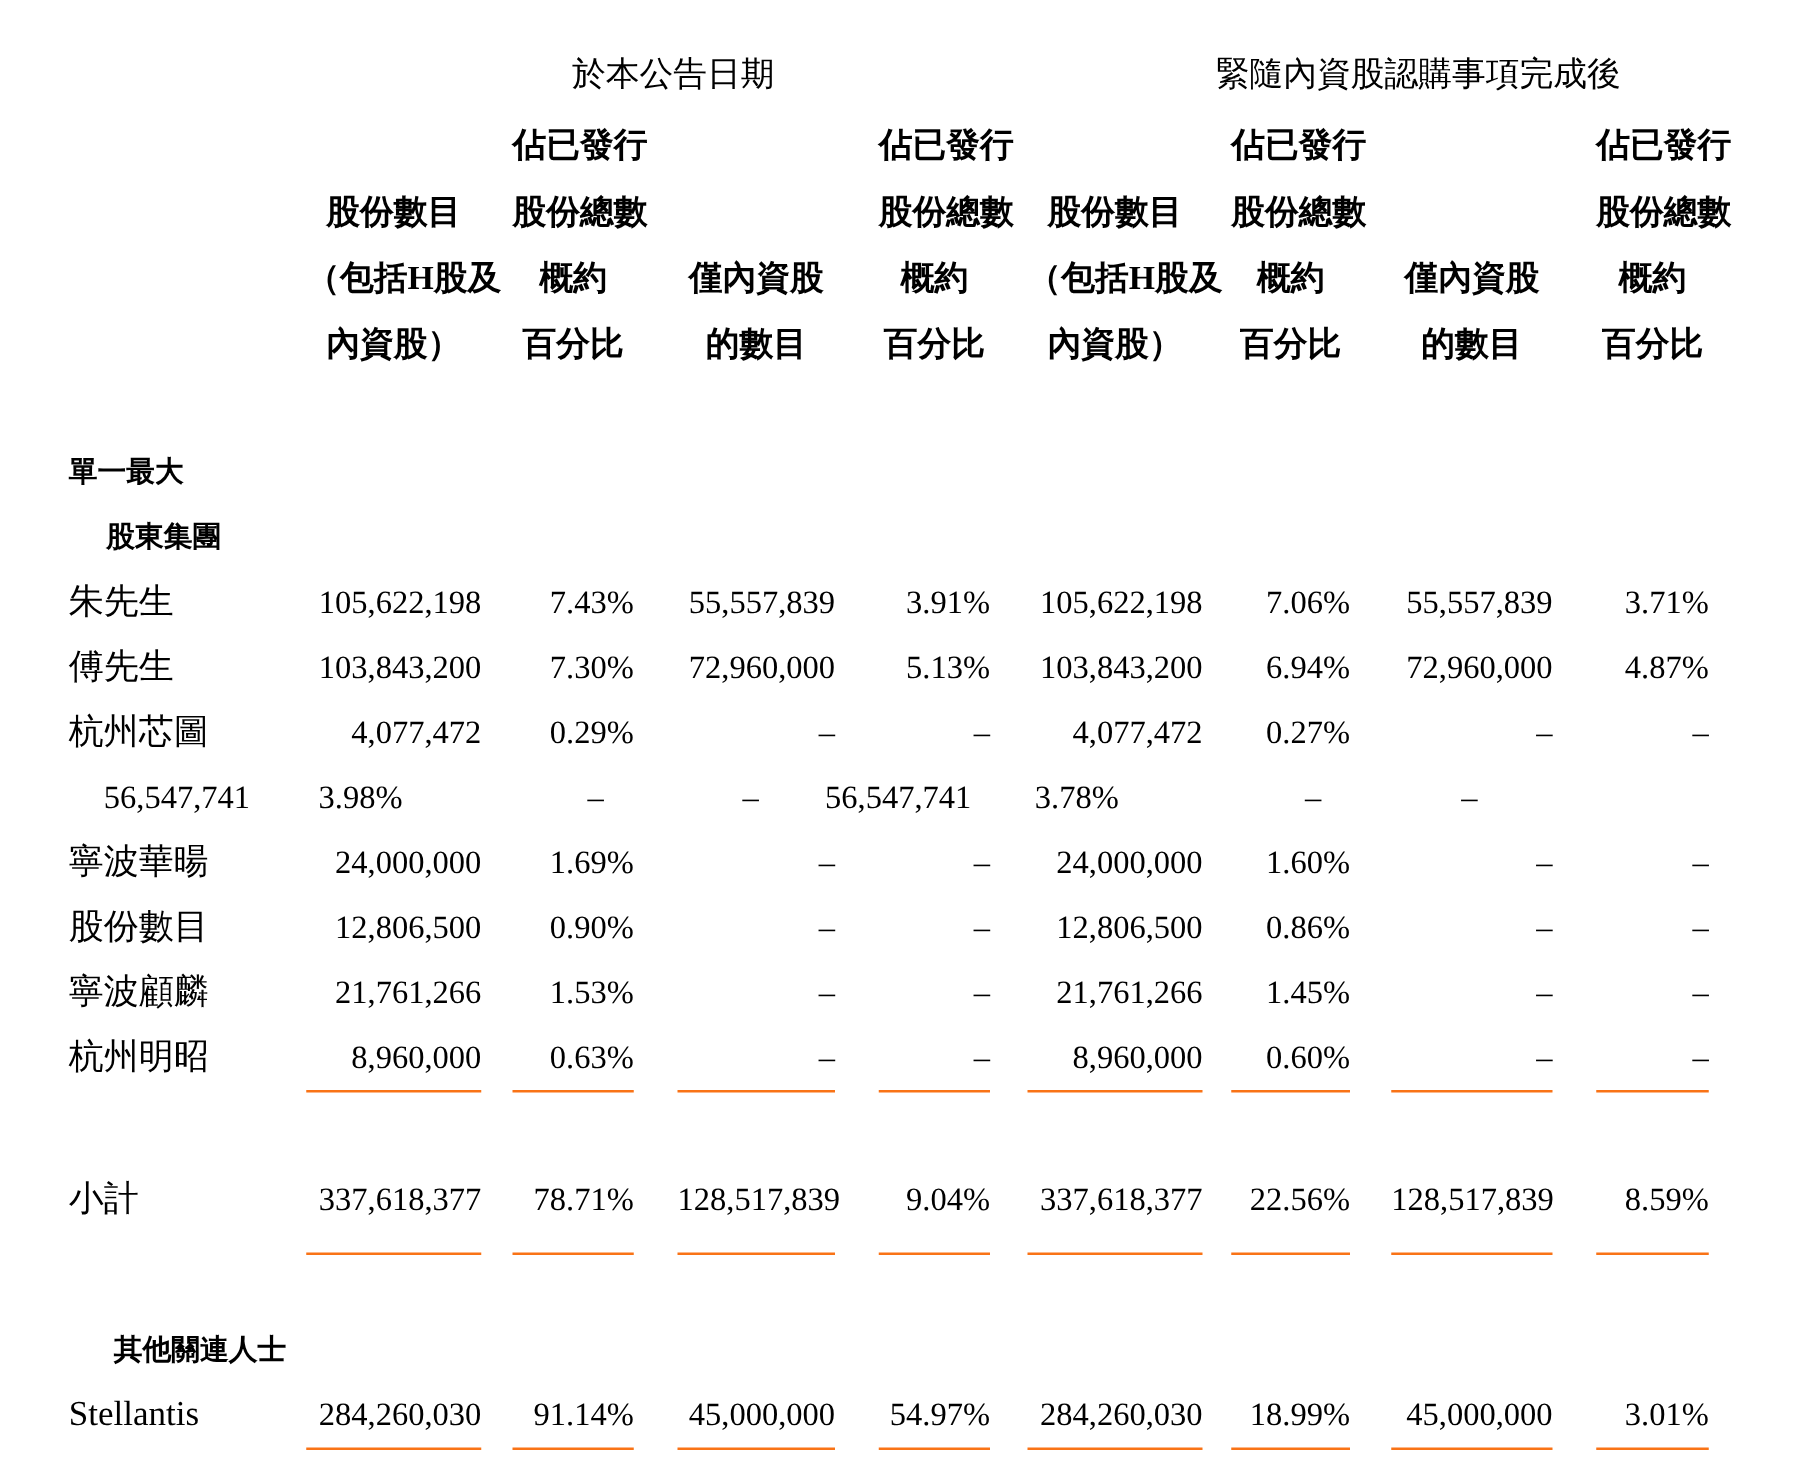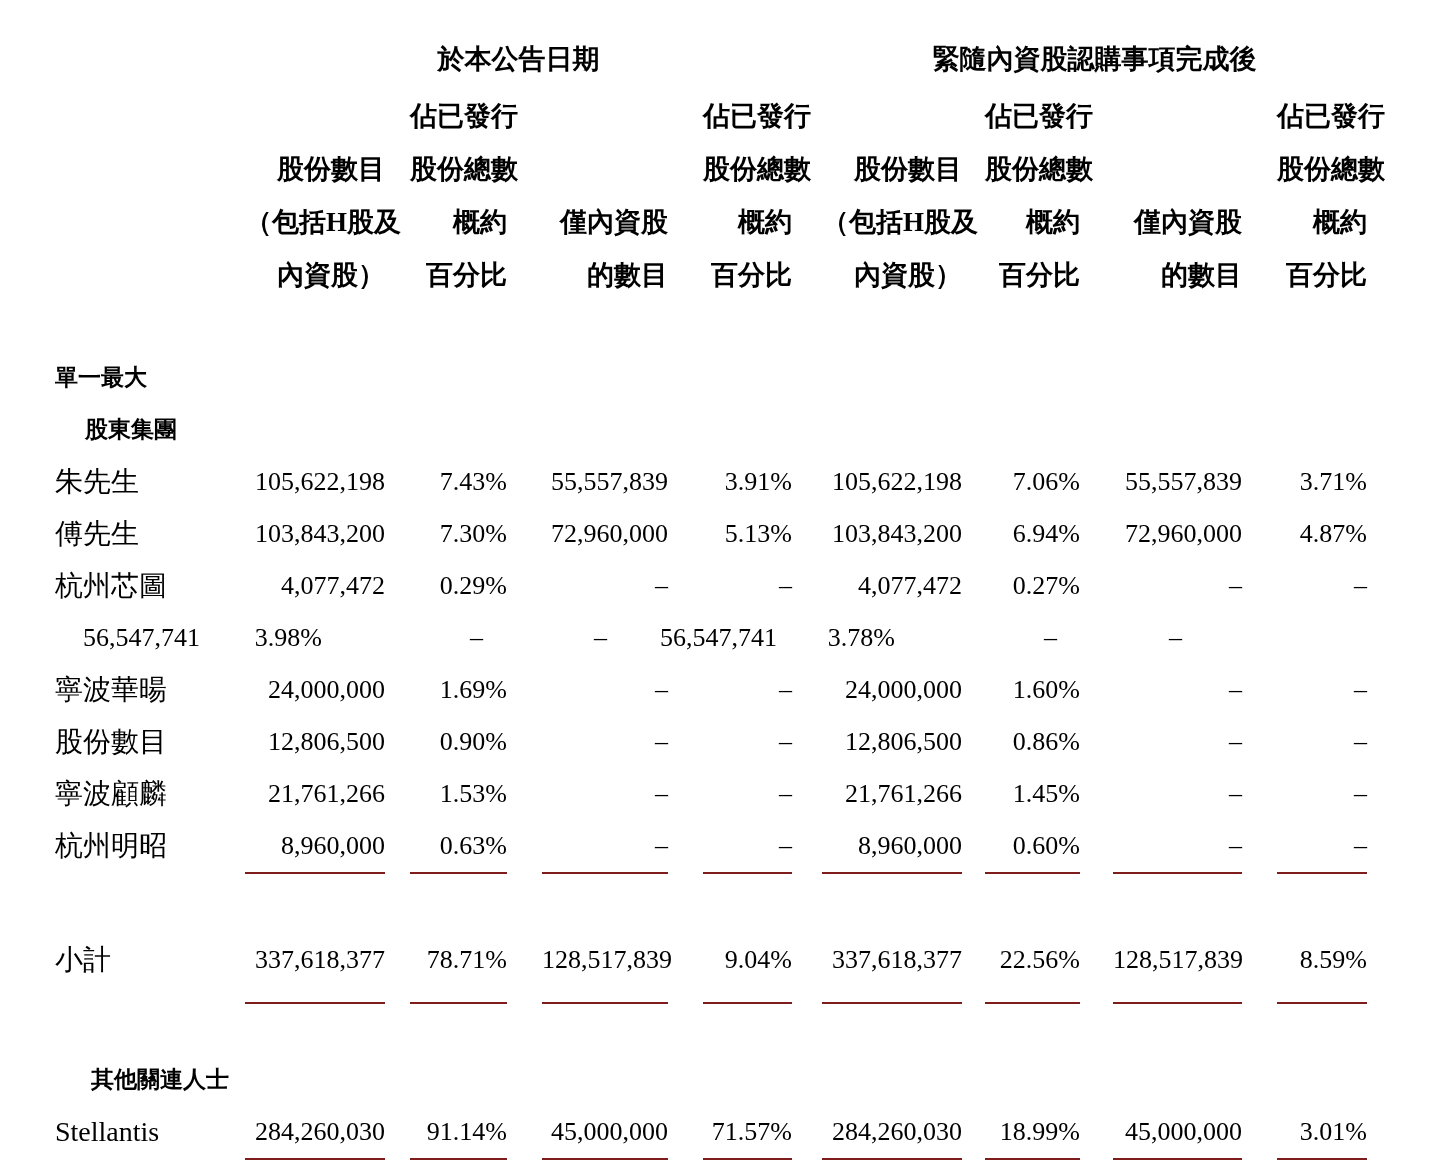--- a/index.html
+++ b/index.html
@@ -6,50 +6,50 @@
   .page{
     position:relative;
     width:1450px;height:1170px;
     box-sizing:border-box;
     padding:42px 0 0 55px;
     background:#ffffff;color:#000000;
     font-family:"Liberation Serif","DejaVu Serif",serif;
     overflow:hidden;
   }
   
-  .group-row{display:flex;font-weight:bold;font-size:27px;line-height:34px;}
+  .group-row{display:flex;font-weight:normal;font-size:27px;line-height:34px;gap:20px;}
   .group-spacer{width:190px;}
   .group-title{text-align:center;white-space:nowrap;}
   .g1{width:547px;}
   .g2{width:545px;margin-left:30px;}
   
   .header-row{display:flex;margin-top:16px;font-weight:bold;font-size:27px;}
   .header-row .cell{
     display:flex;flex-direction:column;justify-content:flex-end;
-    height:210px;line-height:53px;text-align:right;white-space:nowrap;
+    height:210px;line-height:53px;text-align:center;white-space:nowrap;
   }
   .hline{white-space:nowrap;}
   
   .row{display:flex;font-size:26px;line-height:52px;}
   .cell{text-align:right;white-space:nowrap;box-sizing:border-box;}
   .cell.label{width:185px;text-align:left;font-size:28px;}
   .c1{width:140px;margin-left:5px;}
   .c2{width:97px;margin-left:25px;}
   .c3{width:126px;margin-left:35px;}
   .c4{width:89px;margin-left:35px;}
   .c5{width:140px;margin-left:30px;}
   .c6{width:95px;margin-left:23px;}
   .c7{width:129px;margin-left:33px;}
   .c8{width:90px;margin-left:35px;}
   
   .sec-title{font-weight:bold;font-size:23px;line-height:52px;}
   .sec-title .indent{padding-left:30px;}
   .first-section{margin-top:50px;}
   
-  .ul{border-bottom:2px solid #7f1d1d;}
+  .ul{border-bottom:2px solid #f97316;}
   .pb8{padding-bottom:16px;}
   .subtotal-row{margin-top:60px;}
   .other-title-row{margin-top:50px;margin-left:36px;}
 </style>
 </head>
 <body>
 
 <div class="page">
 
   <div class="group-row">
@@ -206,21 +206,21 @@
         <div class="cell c6 ul pb8">22.56%</div>
         <div class="cell c7 ul pb8">128,517,839</div>
         <div class="cell c8 ul pb8">8.59%</div>
       </div>
       <div class="sec-title other-title-row">其他關連人士</div>
       <div class="row">
         <div class="cell label">Stellantis</div>
         <div class="cell c1 ul">284,260,030</div>
         <div class="cell c2 ul">91.14%</div>
         <div class="cell c3 ul">45,000,000</div>
-        <div class="cell c4 ul">71.57%</div>
+        <div class="cell c4 ul">54.97%</div>
         <div class="cell c5 ul">284,260,030</div>
         <div class="cell c6 ul">18.99%</div>
         <div class="cell c7 ul">45,000,000</div>
         <div class="cell c8 ul">3.01%</div>
       </div>
     </div>
 
 </div>
 
 </body></html>

